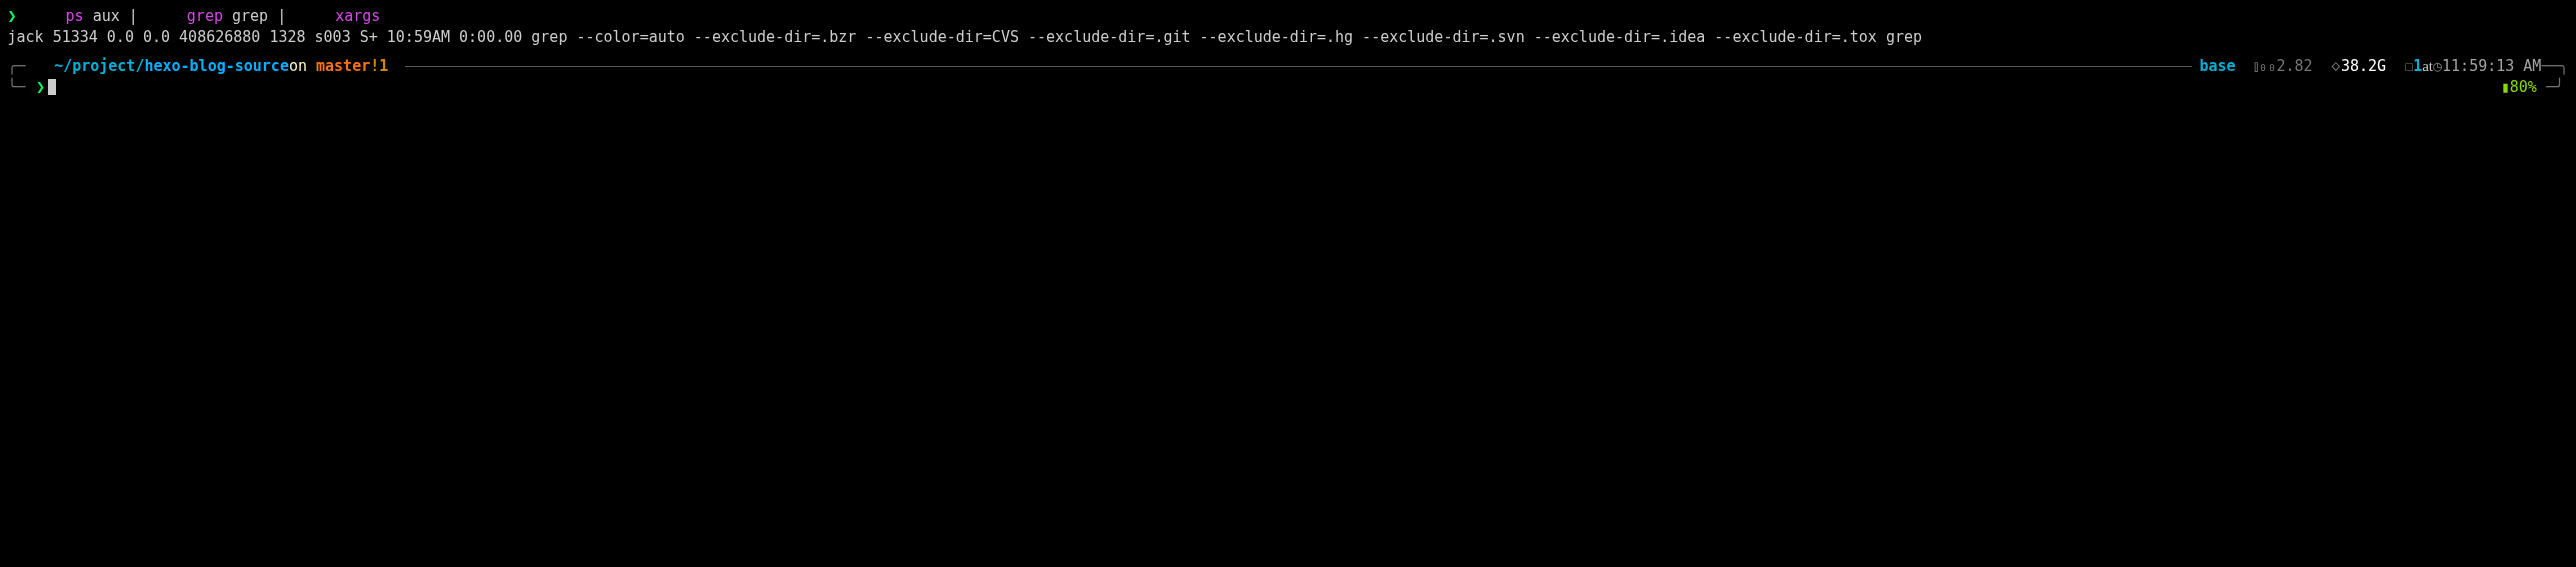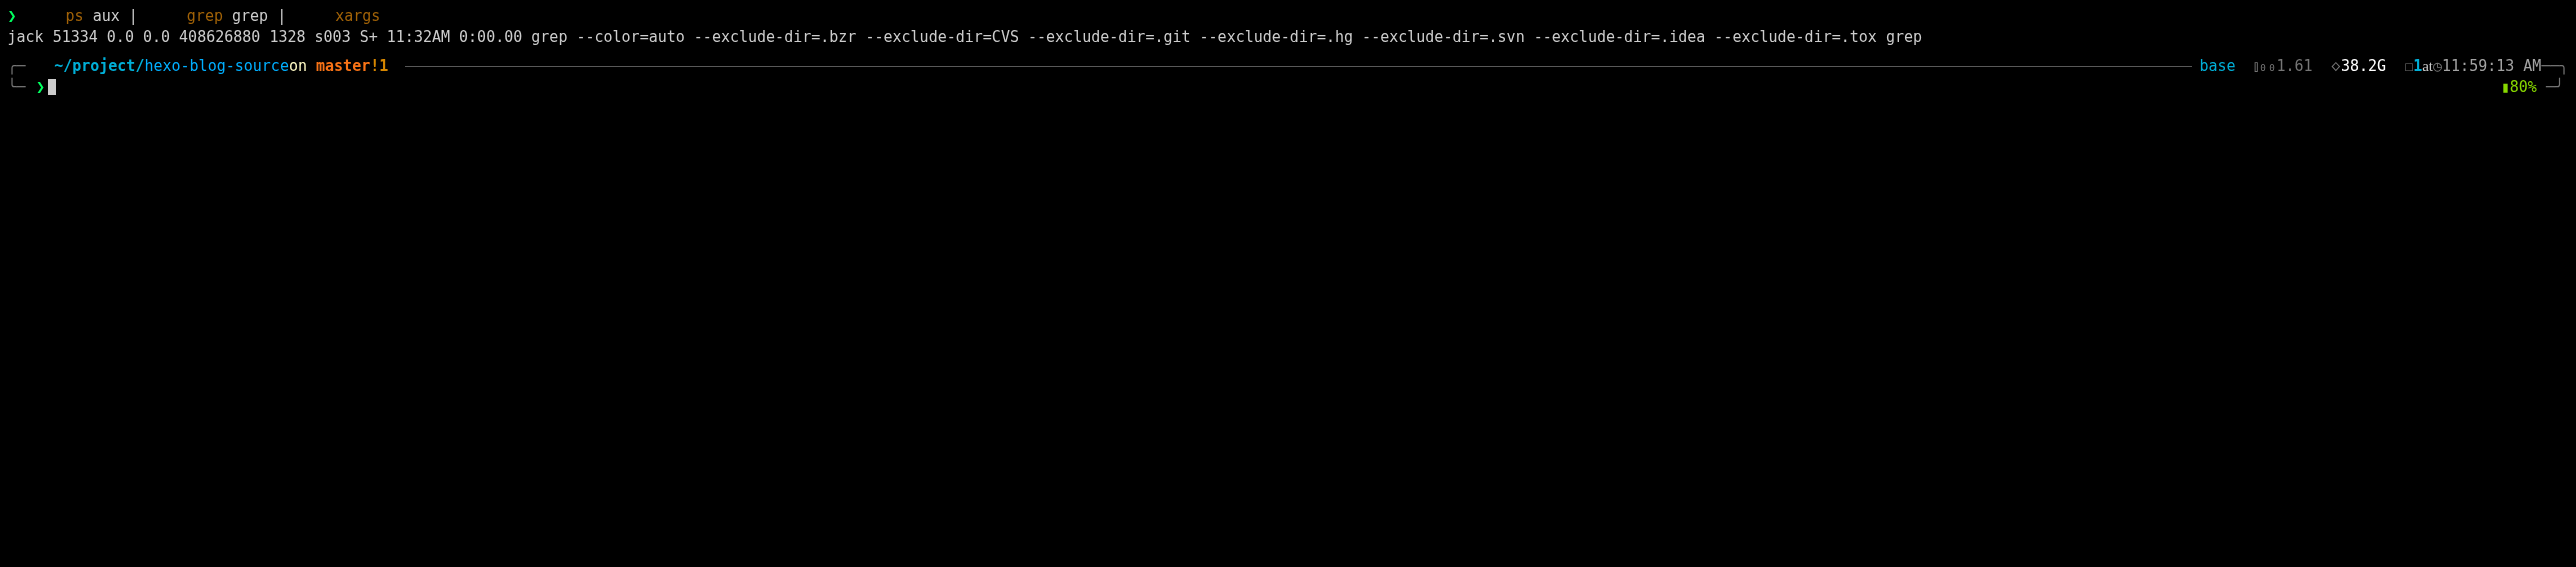--- a/index.html
+++ b/index.html
@@ -20,21 +20,21 @@
     }
     .line1 {
       display: flex;
       white-space: pre;
     }
     .prompt-symbol {
       color: #00ff5f;
       font-weight: bold;
     }
     .cmd-green {
-      color: #a16207;
+      color: #d946ef;
       padding-left: 40px;
     }
     .cmd-pipe {
       color: #cccccc;
     }
     .output {
       color: #cccccc;
       white-space: pre-wrap;
       word-break: break-all;
     }
@@ -67,21 +67,21 @@
     .folder-icon {
       color: #00afd7;
       margin-left: 6px;
     }
     .path-normal {
       color: #00afd7;
       font-weight: bold;
     }
     .path-bold {
       color: #00afff;
-      font-weight: normal;
+      font-weight: bold;
     }
     .on-text {
       color: #fef9c3;
     }
     .git-icon {
       color: #d7af00;
     }
     .branch-icon {
       color: #87d700;
     }
@@ -98,20 +98,21 @@
       border-top: 0.7px solid #585858;
       margin: 0 7.5px;
       height: 0.7px;
       align-self: center;
     }
     .python-icon {
       color: #00afd7;
     }
     .base-text {
       color: #00afd7;
+      font-weight: bold;
     }
     .stat-icon {
       color: #767676;
       text-align: center;
     }
     .cpu-val {
       color: #767676;
     }
     .mem-val {
       color: #ffffff;
@@ -181,21 +182,21 @@
   <span>&nbsp;</span>
   <span class="cmd-green">grep</span>
   <span>&nbsp;</span>
   <span class="cmd-pipe">grep</span>
   <span>&nbsp;</span>
   <span class="cmd-pipe">|</span>
   <span>&nbsp;</span>
   <span class="cmd-green">xargs</span>
 </div>
 
-<div class="output">jack 51334 0.0 0.0 408626880 1328 s003 S+ 11:32AM 0:00.00 grep --color=auto --exclude-dir=.bzr --exclude-dir=CVS --exclude-dir=.git --exclude-dir=.hg --exclude-dir=.svn --exclude-dir=.idea --exclude-dir=.tox grep</div>
+<div class="output">jack 51334 0.0 0.0 408626880 1328 s003 S+ 10:59AM 0:00.00 grep --color=auto --exclude-dir=.bzr --exclude-dir=CVS --exclude-dir=.git --exclude-dir=.hg --exclude-dir=.svn --exclude-dir=.idea --exclude-dir=.tox grep</div>
 
 <div class="status-row">
   <div class="status-line1">
     <span class="bracket-left">╭─</span>
     <span class="apple-icon"></span>
     <span>&nbsp;</span>
     <span class="folder-icon"></span>
     <span>&nbsp;</span>
     <span class="path-normal">~/project/</span>
       <span class="path-bold">hexo-blog-source</span>
@@ -204,21 +205,21 @@
     <span>&nbsp;</span>
     <span class="branch-icon"></span>
     <span class="branch-name"> master</span>
     <span class="dirty"> !1</span>
     <span>&nbsp;</span>
     <div class="hline"></div>
     <span class="python-icon"></span>
     <span class="base-text"> base</span>
     <span>&nbsp;&nbsp;</span>
     <span class="stat-icon">⫾₀₀</span>
-    <span class="cpu-val"> 1.61</span>
+    <span class="cpu-val"> 2.82</span>
     <span>&nbsp;&nbsp;</span>
     <span class="stat-icon">🝔</span>
     <span class="mem-val"> 38.2G</span>
     <span>&nbsp;&nbsp;</span>
     <span class="jobs-icon">☐</span>
     <span class="jobs-val"> 1</span>
     <span class="at-text"> at </span>
     <span class="clock-icon">◷</span>
     <span class="time-text"> 11:59:13 AM</span>
     <span class="dash-end"> ─</span>

